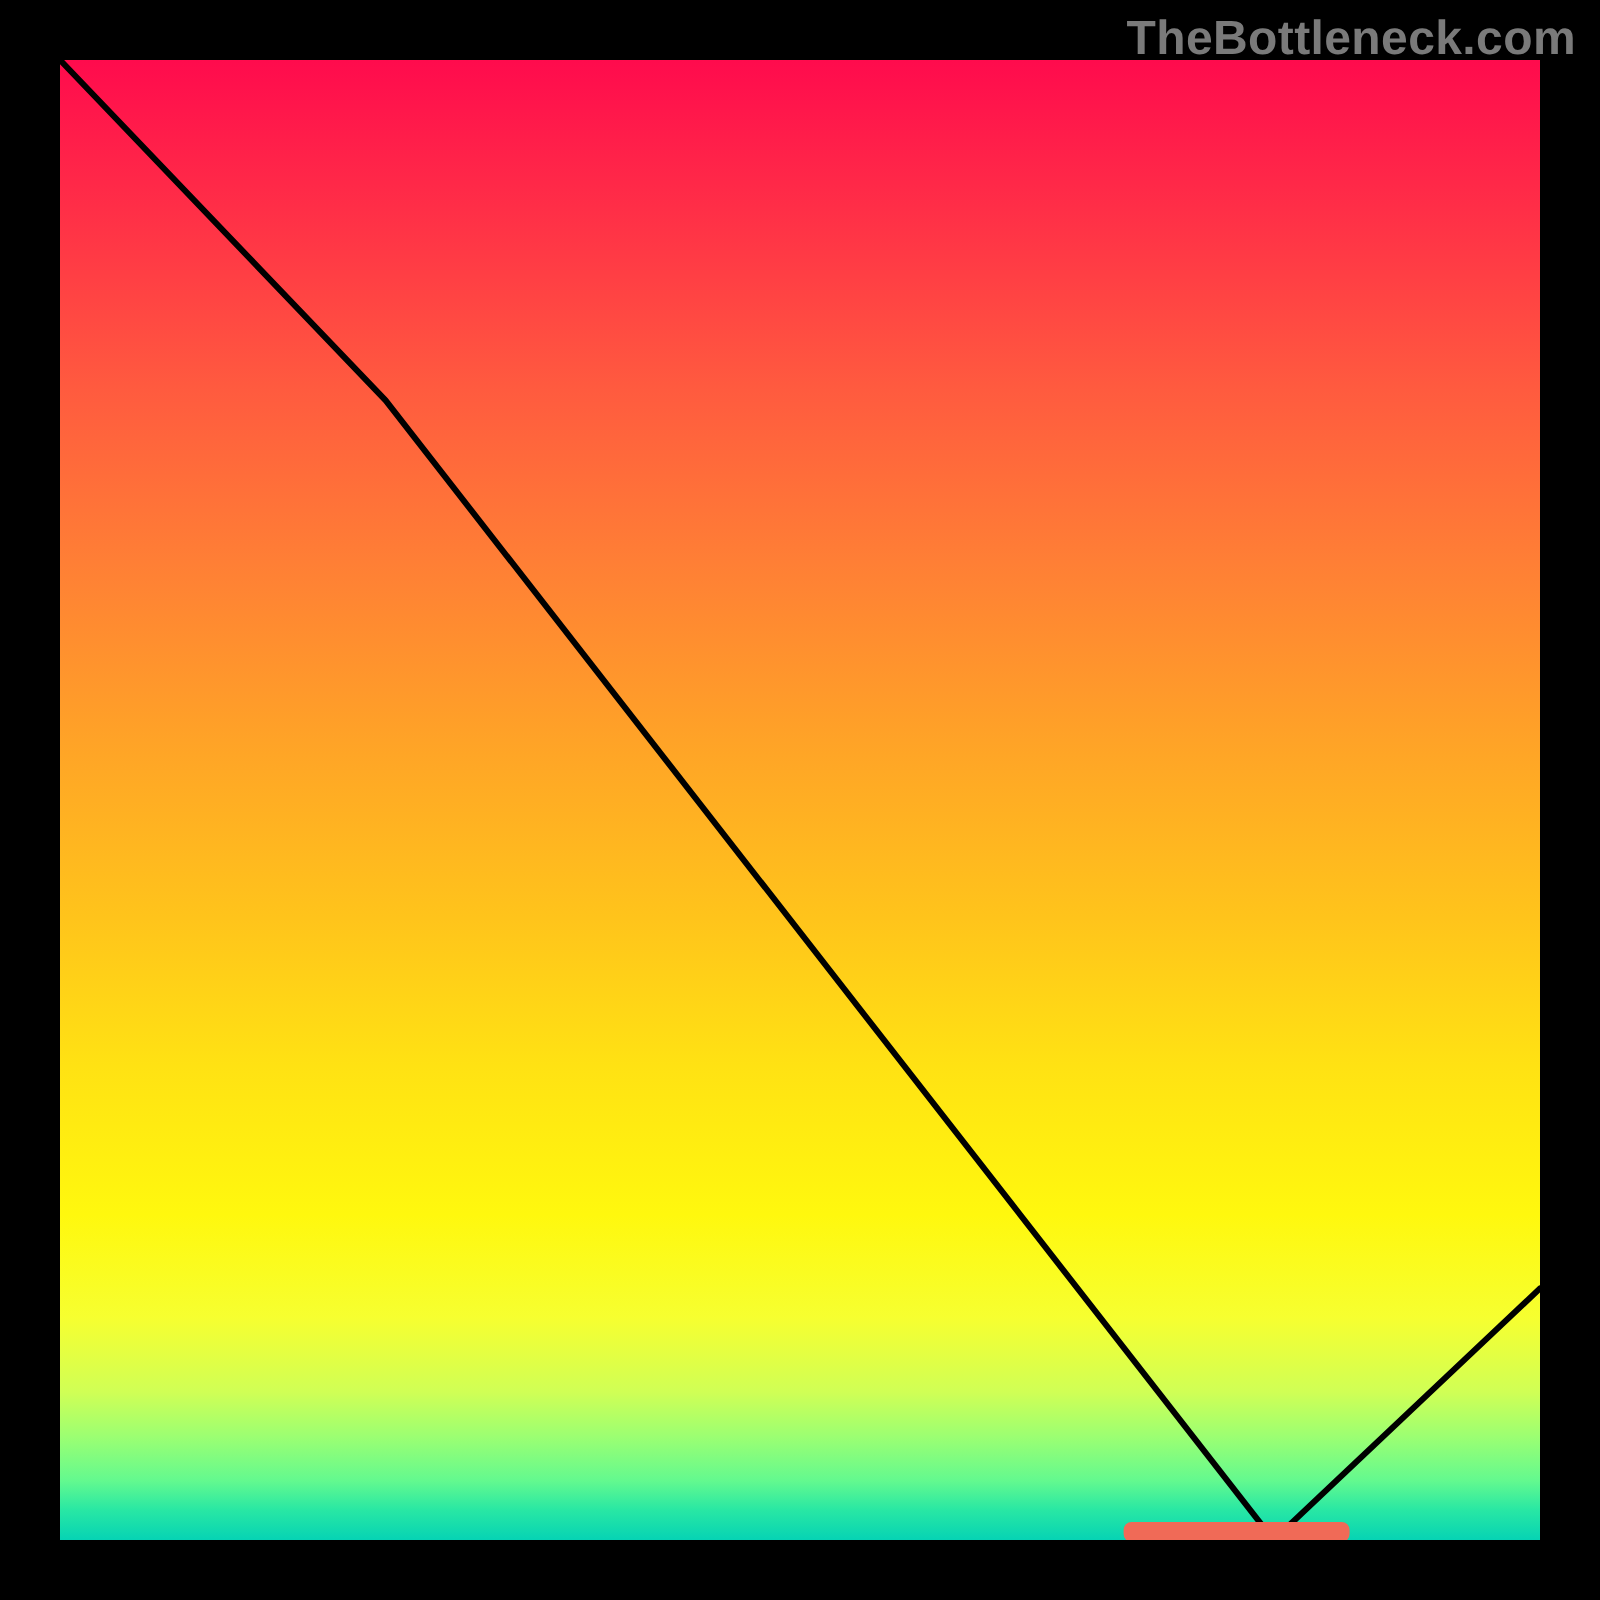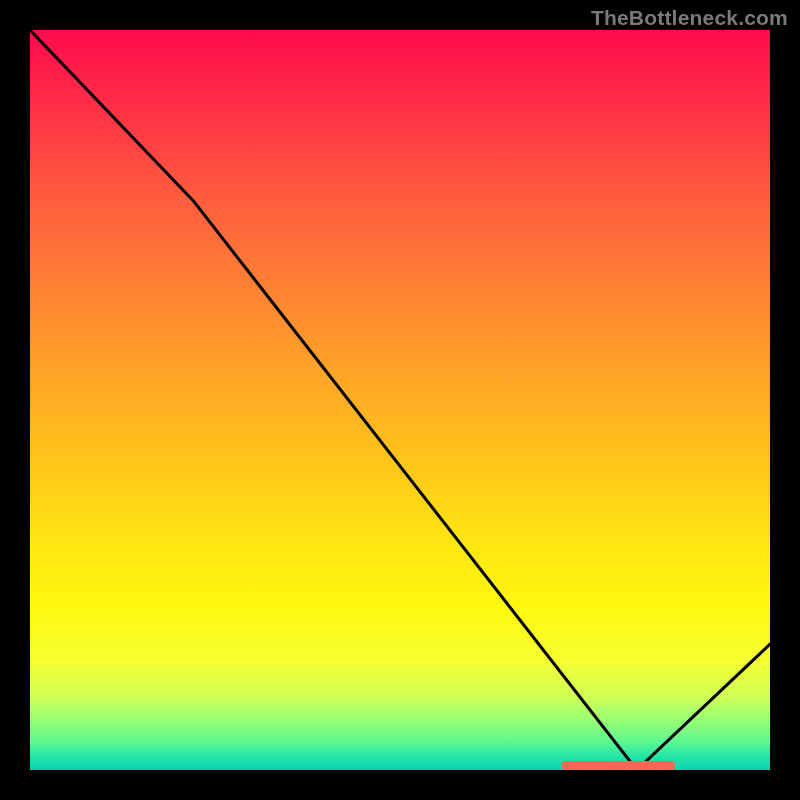--- a/index.html
+++ b/index.html
@@ -14,21 +14,21 @@
   .wrap {
     position: relative;
     width: 800px;
     height: 800px;
   }
   .attribution {
     position: absolute;
     top: 6px;
     right: 12px;
     color: #7a7a7a;
-    font-size: 21px;
+    font-size: 24px;
     font-weight: 600;
     letter-spacing: 0.2px;
   }
   .plot {
     position: absolute;
     left: 30px;
     top: 30px;
     width: 740px;
     height: 740px;
     overflow: hidden;

